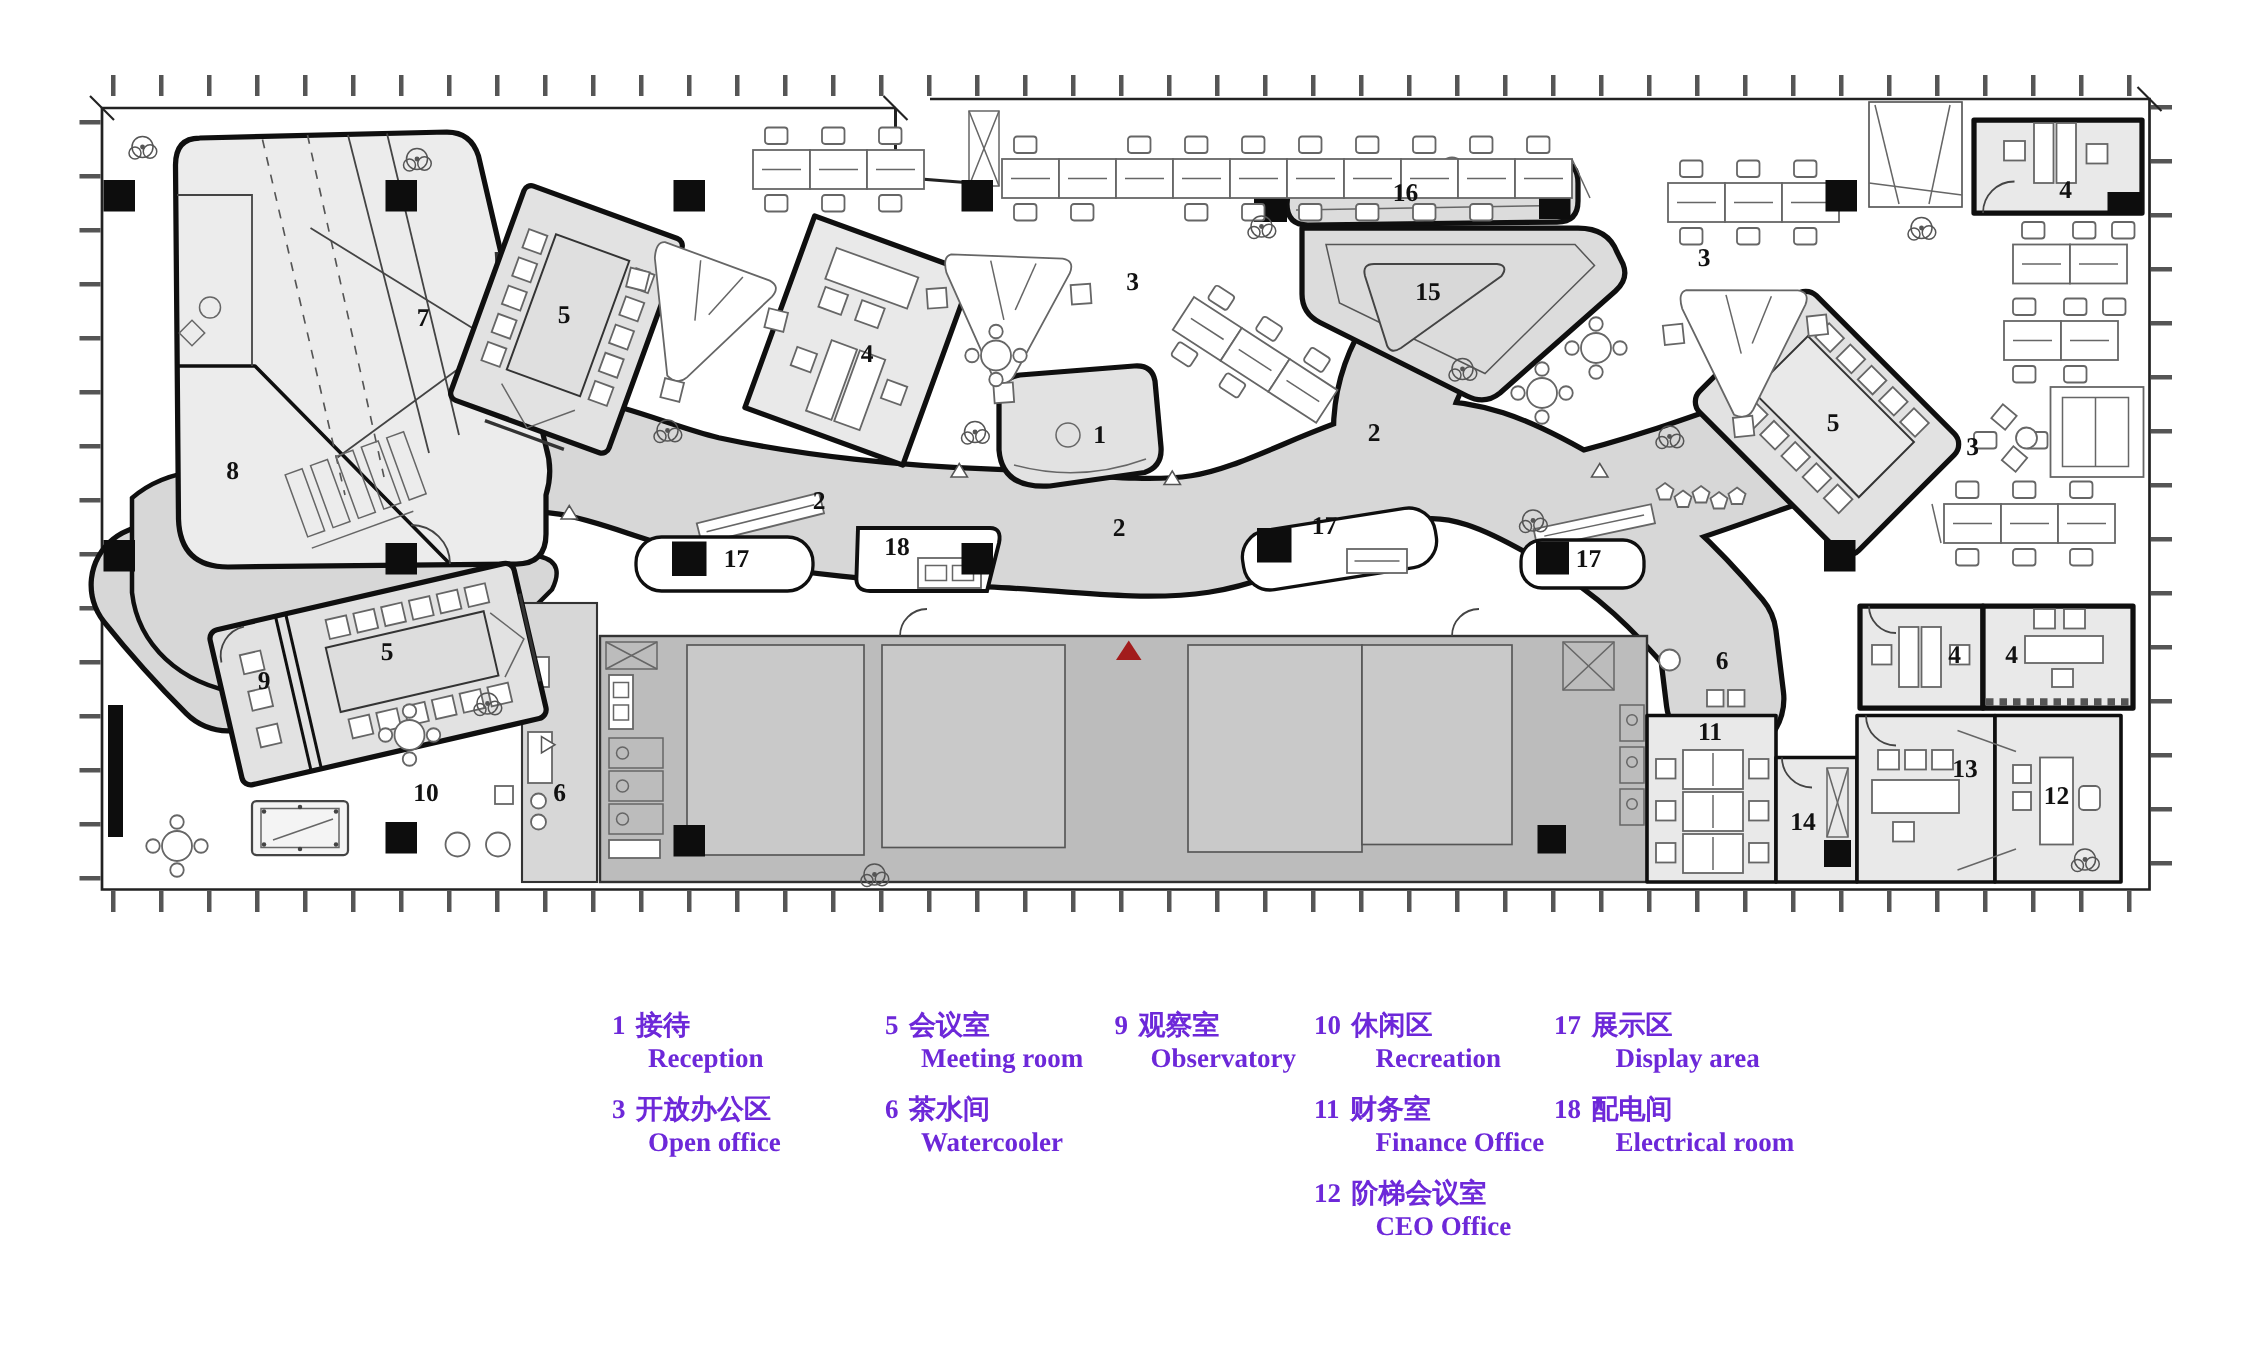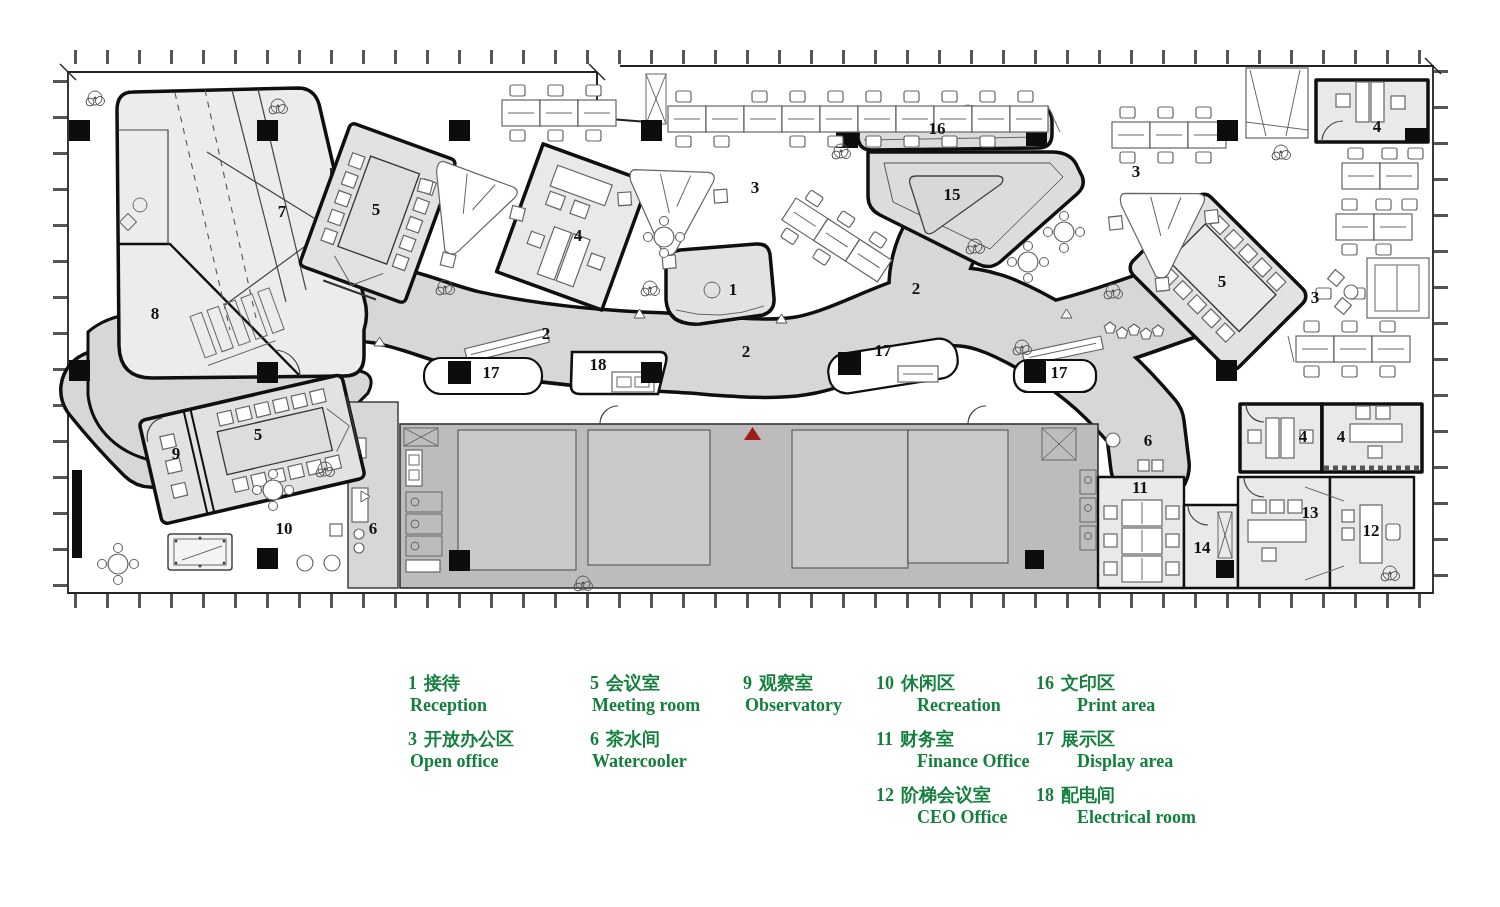--- a/index.html
+++ b/index.html
@@ -1,28 +1,28 @@
 <!DOCTYPE html>
 <html style="--wall: #0f0f0f; --corridor: #d7d7d7; --core: #bcbcbc; --core_room: #c9c9c9; --room: #e9e9e9; --facade: #3a3a3a; --red: #a21c1c;"><head>
 <meta charset="utf-8">
 <style>
   html,body{margin:0;padding:0;background:#fff;width:1500px;height:907px;overflow:hidden;
     font-family:"Liberation Serif",serif;}
   #stage{position:relative;width:1500px;height:907px;background:#fff;}
   #plan-svg{position:absolute;left:0;top:0;}
   
-  #legend{position:absolute;left:408px;top:672px;display:flex;color:#15803d;}
+  #legend{position:absolute;left:408px;top:672px;display:flex;color:#6d28d9;}
   .lcol{display:flex;flex-direction:column;}
   .lcol:nth-child(1){width:182px}.lcol:nth-child(2){width:153px}
   .lcol:nth-child(3){width:133px}.lcol:nth-child(4){width:160px}
   .lcol:nth-child(5){width:188px}.lcol:nth-child(6){width:174px}
   .entry{margin-bottom:12px;line-height:22px;font-weight:bold;font-size:18px;white-space:nowrap;}
   .entry .num{margin-right:7px;}
   .entry .l2{font-size:18px;}
-  .ind1 .l2{margin-left:2px}
+  .ind1 .l2{margin-left:24px}
   .ind2 .l2{margin-left:41px}
   
   .wall{fill:none;stroke:var(--wall);stroke-width:3.5;stroke-linejoin:round;}
   .wall2{fill:none;stroke:var(--wall);stroke-width:2.4;stroke-linejoin:round;}
   .thin{fill:none;stroke:#444;stroke-width:1.2;}
   .fur{fill:#fff;stroke:#666;stroke-width:1.2;}
   .furl{fill:none;stroke:#666;stroke-width:1;}
   .roomA{fill:#ececec}.roomB{fill:#e9e9e9}.roomC{fill:#dcdcdc}.roomD{fill:#e2e2e2}
   .col{fill:#0d0d0d;stroke:none;}
   .lbl{font-family:"Liberation Serif",serif;font-weight:bold;font-size:17px;fill:#111;text-anchor:middle;}
@@ -622,24 +622,20 @@
           <div><span class="num">11</span><span>财务室</span></div>
           <div class="l2">Finance Office</div>
         </div>
         <div class="entry ind2">
           <div><span class="num">12</span><span>阶梯会议室</span></div>
           <div class="l2">CEO Office</div>
         </div>
       </div>
       <div class="lcol">
         <div class="entry ind2">
-          <div><span class="num">16</span><span>文印区</span></div>
-          <div class="l2">Print area</div>
-        </div>
-        <div class="entry ind2">
           <div><span class="num">17</span><span>展示区</span></div>
           <div class="l2">Display area</div>
         </div>
         <div class="entry ind2">
           <div><span class="num">18</span><span>配电间</span></div>
           <div class="l2">Electrical room</div>
         </div>
       </div>
     </div>
 

